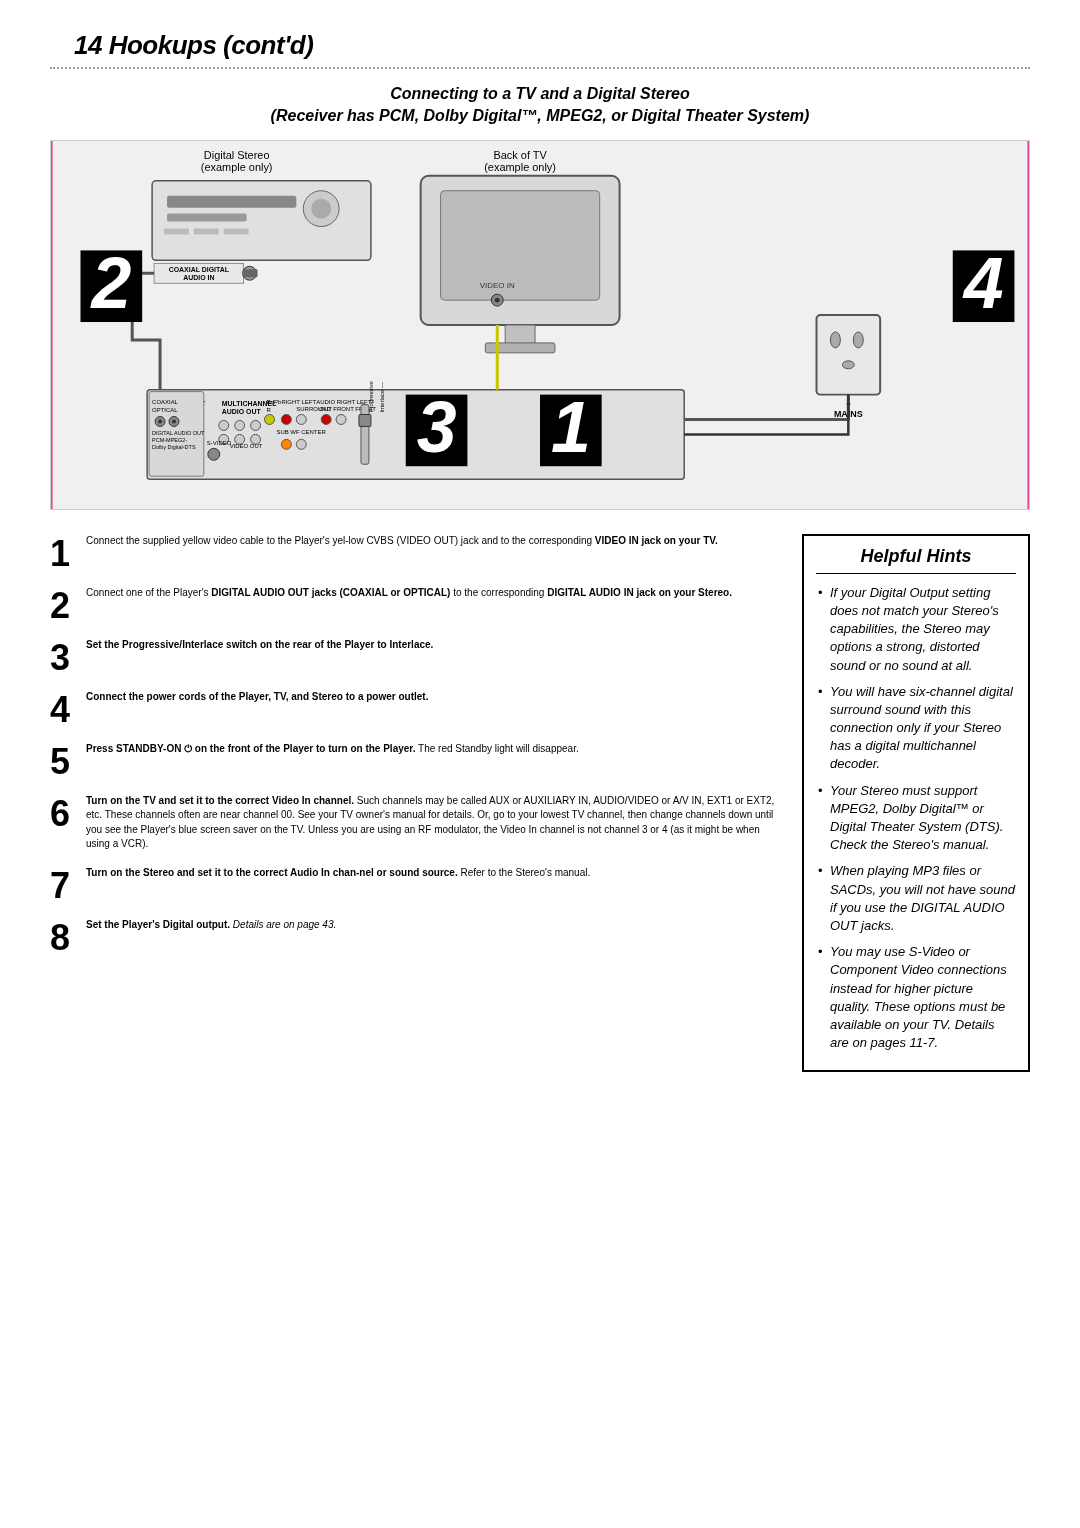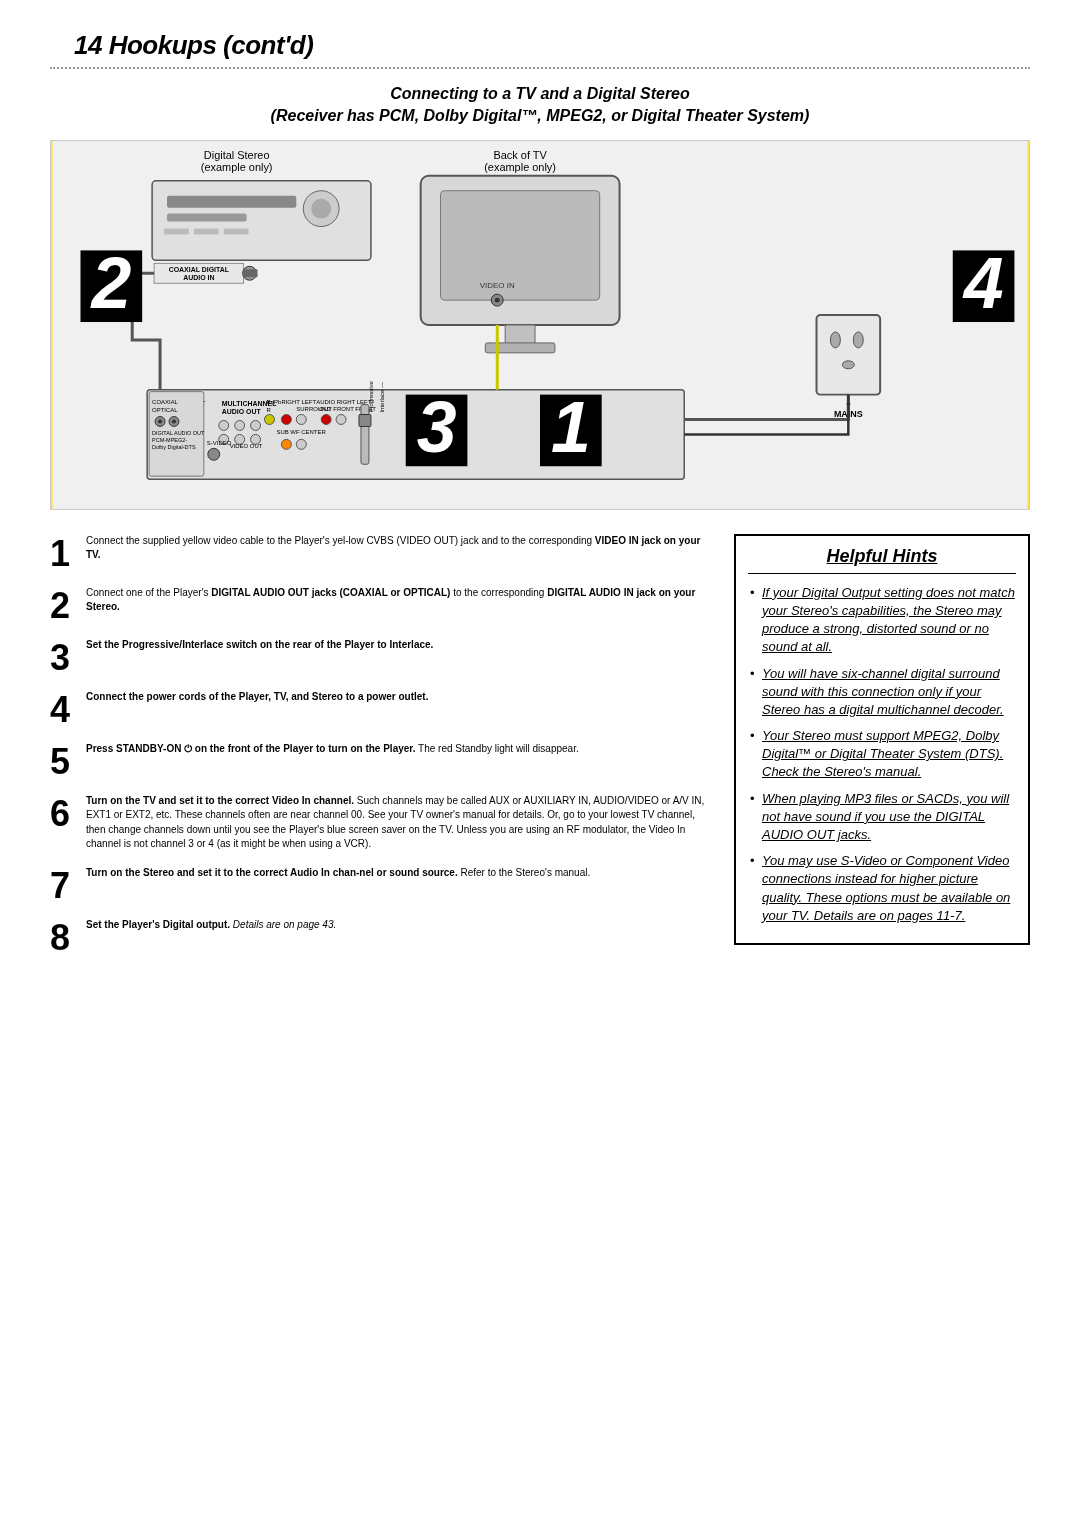--- a/index.html
+++ b/index.html
@@ -28,38 +28,37 @@
     .subtitle {
       text-align: center;
       font-size: 16px;
       font-weight: bold;
       font-style: italic;
       line-height: 1.4;
       margin-bottom: 12px;
     }
     .diagram-area {
       border: 1px solid #ccc;
-      background: #fde047;
+      background: #ec4899;
       width: 100%;
       height: 370px;
       position: relative;
       margin-bottom: 24px;
       overflow: hidden;
     }
     .content-area {
       display: flex;
       gap: 20px;
     }
     .steps-col {
       flex: 1;
     }
     .hints-col {
-      width: 296px;
+      width: 228px;
       flex-shrink: 0;
-      text-decoration: underline;
     }
     .step-row {
       display: flex;
       gap: 12px;
       margin-bottom: 14px;
       align-items: flex-start;
     }
     .step-number {
       font-size: 36px;
       font-weight: bold;
@@ -283,21 +282,21 @@
       <div class="step-row">
         <div class="step-number">8</div>
         <div class="step-text"><b>Set the Player's Digital output.</b> <i>Details are on page 43.</i></div>
       </div>
     </div>
 
   <div class="hints-col">
     <div class="helpful-hints-box">
       <div class="helpful-hints-title">Helpful Hints</div>
       <div id="hints-container">
-          <p class="hint-item">If your Digital Output setting does not match your Stereo's capabilities, the Stereo may produce a strong, distorted sound or no sound at all.</p>
+          <p class="hint-item">If your Digital Output setting does not match your Stereo's capabilities, the Stereo may options a strong, distorted sound or no sound at all.</p>
           <p class="hint-item">You will have six-channel digital surround sound with this connection only if your Stereo has a digital multichannel decoder.</p>
           <p class="hint-item">Your Stereo must support MPEG2, Dolby Digital™ or Digital Theater System (DTS). Check the Stereo's manual.</p>
           <p class="hint-item">When playing MP3 files or SACDs, you will not have sound if you use the DIGITAL AUDIO OUT jacks.</p>
           <p class="hint-item">You may use S-Video or Component Video connections instead for higher picture quality. These options must be available on your TV. Details are on pages 11-7.</p>
         </div>
     </div>
   </div>
 
 </div>
 

